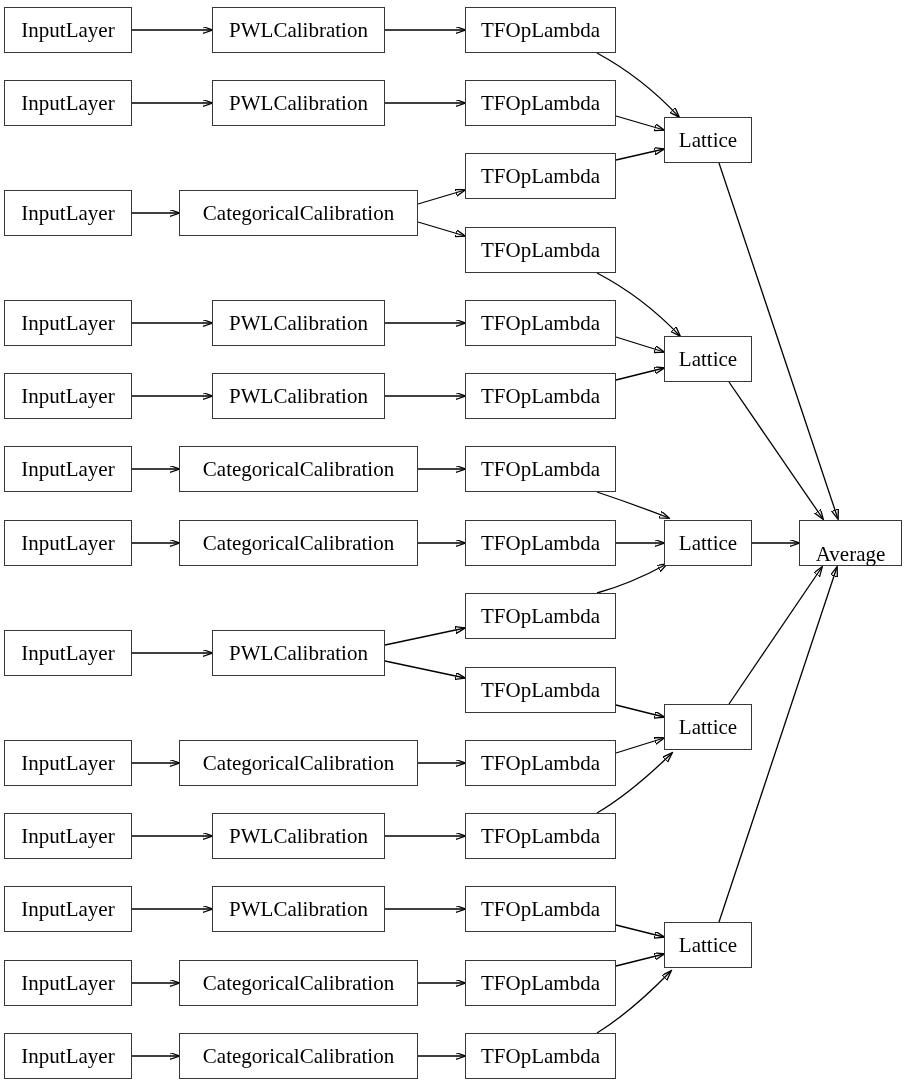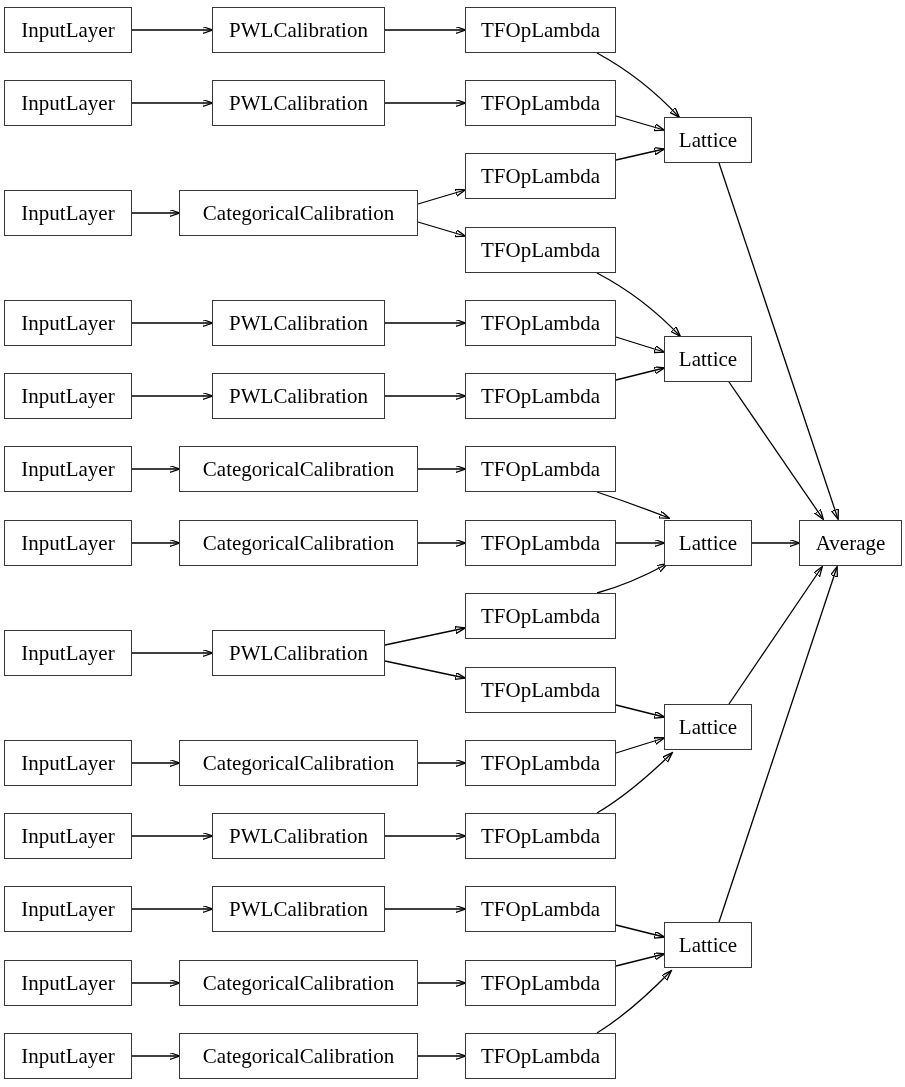--- a/index.html
+++ b/index.html
@@ -232,16 +232,16 @@
     </div>
     <div class="node" style="left: 664px; top: 520px; width: 88px; height: 46px;">
       <span>Lattice</span>
     </div>
     <div class="node" style="left: 664px; top: 704px; width: 88px; height: 46px;">
       <span>Lattice</span>
     </div>
     <div class="node" style="left: 664px; top: 922px; width: 88px; height: 46px;">
       <span>Lattice</span>
     </div>
-    <div class="node" style="left: 799px; top: 520px; width: 103px; height: 46px;">
+    <div class="node" style="left: 799px; top: 520px; width: 103px; height: 46px; align-items: flex-end;">
       <span>Average</span>
     </div>
   </div>
 
 </body></html>

